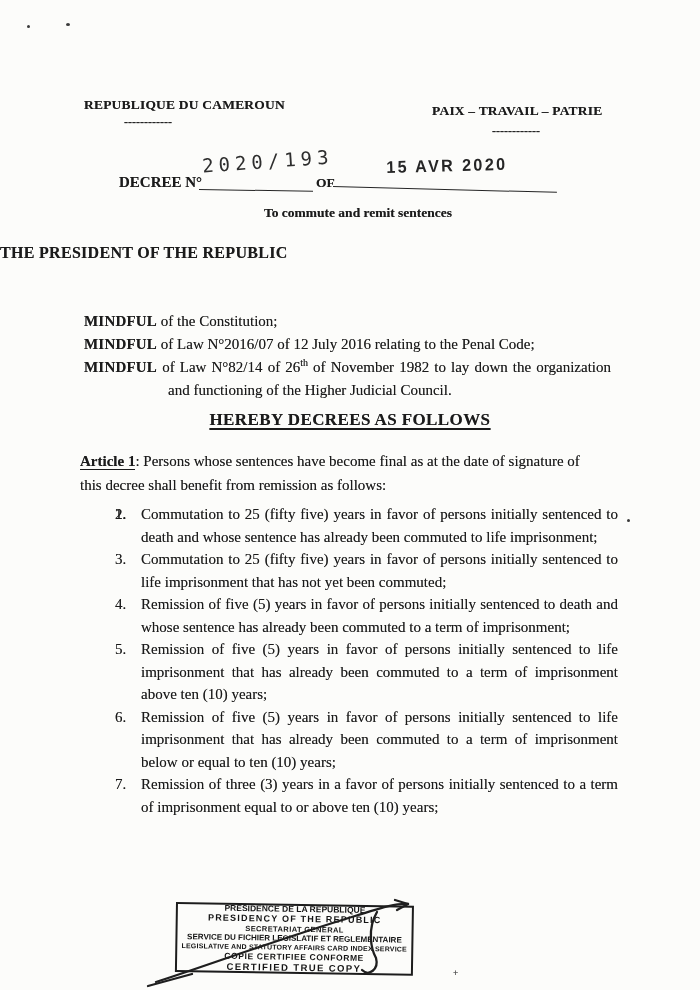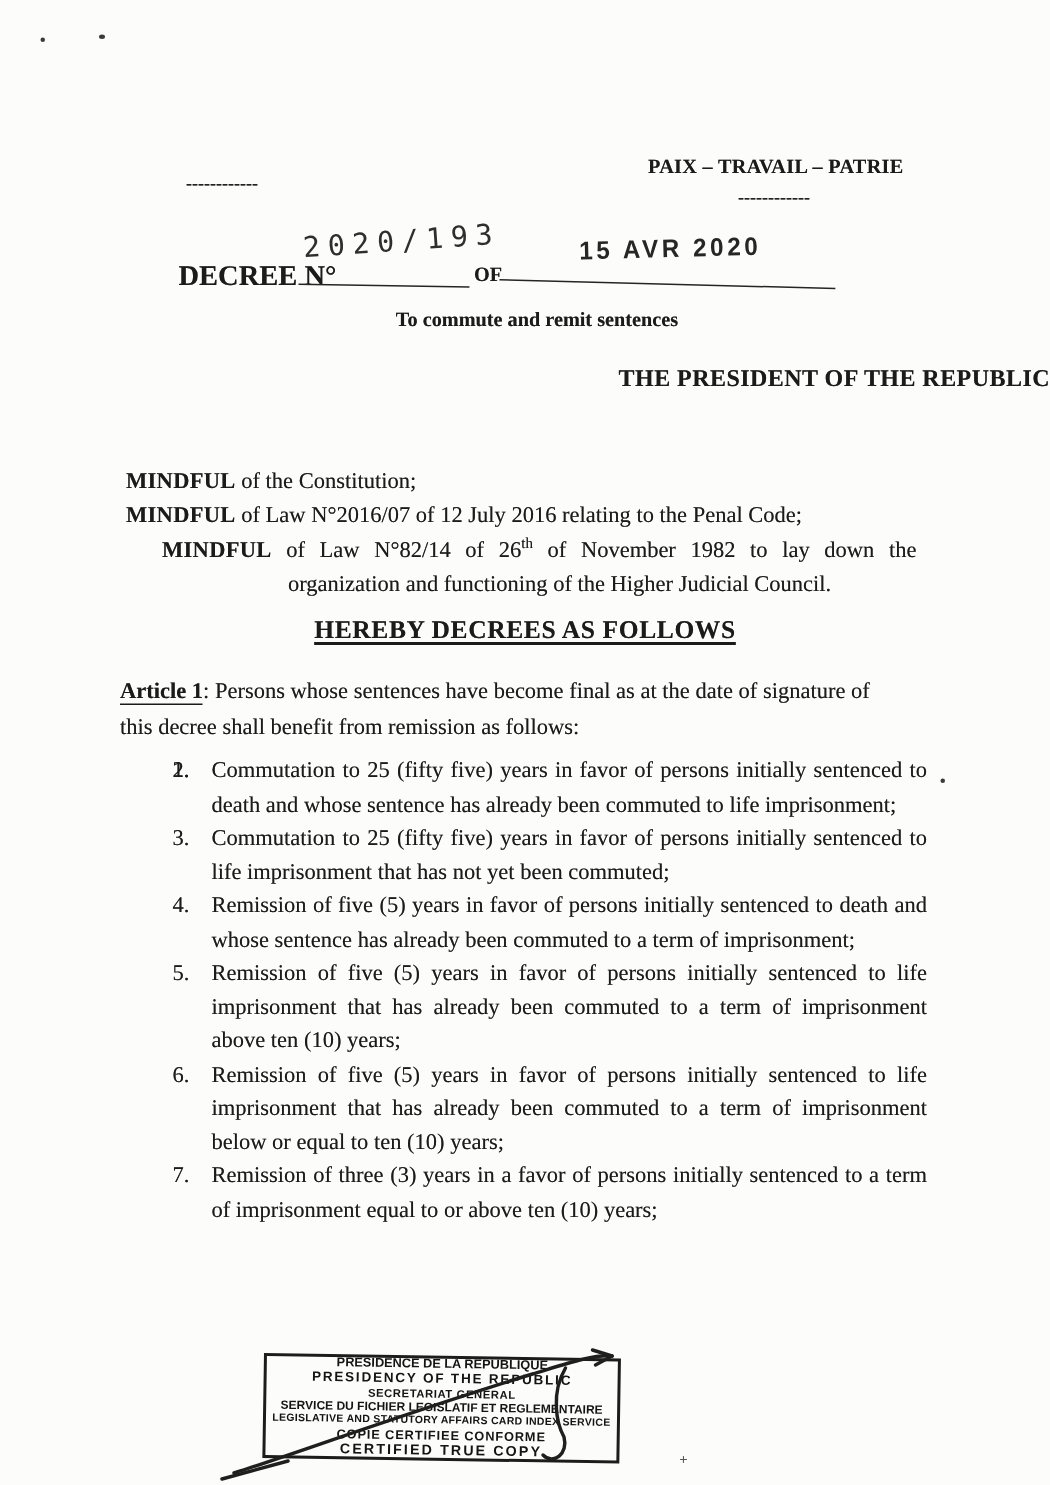--- a/index.html
+++ b/index.html
@@ -17,42 +17,42 @@
   .plus{position:absolute;left:453px;top:968px;color:#555;font-size:9px;font-family:"Liberation Sans",sans-serif;}
 
   
   .hdr-left{position:absolute;left:84px;top:97px;font-weight:bold;font-size:13.5px;letter-spacing:.2px;}
   .hdr-right{position:absolute;left:432px;top:103px;font-weight:bold;font-size:13.5px;letter-spacing:.2px;}
   .dashes{position:absolute;font-weight:bold;font-size:12px;letter-spacing:0;color:#222;}
   .dashL{left:124px;top:115px;}
   .dashR{left:492px;top:124px;}
 
   
-  .decree-label{position:absolute;left:119px;top:174px;font-weight:bold;font-size:19px;font-family:Liberation Serif, serif;}
+  .decree-label{position:absolute;left:119px;top:174px;font-weight:bold;font-size:15px;font-family:Liberation Serif, serif;}
   .of-label{position:absolute;left:316px;top:175px;font-weight:bold;font-size:13.5px;}
   .rule{position:absolute;border-top:1.6px solid #252525;transform-origin:left top;}
   .rule1{left:199px;top:189px;width:114px;transform:rotate(0.9deg);}
   .rule2{left:333px;top:186px;width:224px;transform:rotate(1.5deg);}
   .stamp-number{
     position:absolute;left:202px;top:150px;
     font-family:"DejaVu Sans Mono",monospace;font-size:19px;letter-spacing:5px;
     color:#2e2e2e;transform:rotate(-4deg);text-shadow:none;
   }
   .date-stamp{
     position:absolute;left:386px;top:158px;
     font-family:"Liberation Sans",sans-serif;font-weight:bold;font-size:17px;letter-spacing:2.5px;
     color:#262626;transform:rotate(-1.5deg) scaleX(.95);transform-origin:left top;text-shadow:none;
   }
 
   .subject{position:absolute;left:0;right:0;top:205px;text-align:center;font-weight:bold;font-size:13.5px;margin-left:16px;}
-  .doc-title{position:absolute;left:0;right:0;top:244px;text-align:right;font-weight:bold;font-size:16px;letter-spacing:.3px;}
+  .doc-title{position:absolute;left:0;right:0;top:244px;text-align:left;font-weight:bold;font-size:16px;letter-spacing:.3px;}
 
   .mindful{position:absolute;left:84px;top:310px;width:527px;font-size:15px;line-height:23px;}
   .mindful .entry{padding-left:84px;text-indent:-84px;}
-  .mindful .entry.justified{text-align:justify;margin-left:24px;}
+  .mindful .entry.justified{text-align:justify;}
   .mindful b{letter-spacing:.2px;}
   sup{font-size:10px;line-height:0;}
 
   .hereby{
     position:absolute;left:0;right:0;top:410px;text-align:center;
     font-weight:bold;font-size:17px;letter-spacing:.4px;
     text-decoration:underline;text-decoration-thickness:1.5px;text-underline-offset:3px;
   }
 
   .article{position:absolute;left:80px;top:450px;width:512px;font-size:15px;line-height:23.5px;}
@@ -84,20 +84,21 @@
 </head>
 <body>
 
 <div class="page">
 
   <span class="dot dotA"></span>
   <span class="dot dotB"></span>
   <span class="dot dotC"></span>
   <span class="plus">+</span>
 
+  <div class="hdr-left">REPUBLIQUE DU CAMEROUN</div>
   <div class="dashes dashL">------------</div>
   <div class="hdr-right">PAIX – TRAVAIL – PATRIE</div>
   <div class="dashes dashR">------------</div>
 
   <div class="decree-label">DECREE N°</div>
   <div class="stamp-number">2020/193</div>
   <div class="rule rule1"></div>
   <div class="of-label">OF</div>
   <div class="date-stamp">15 AVR 2020</div>
   <div class="rule rule2"></div>

